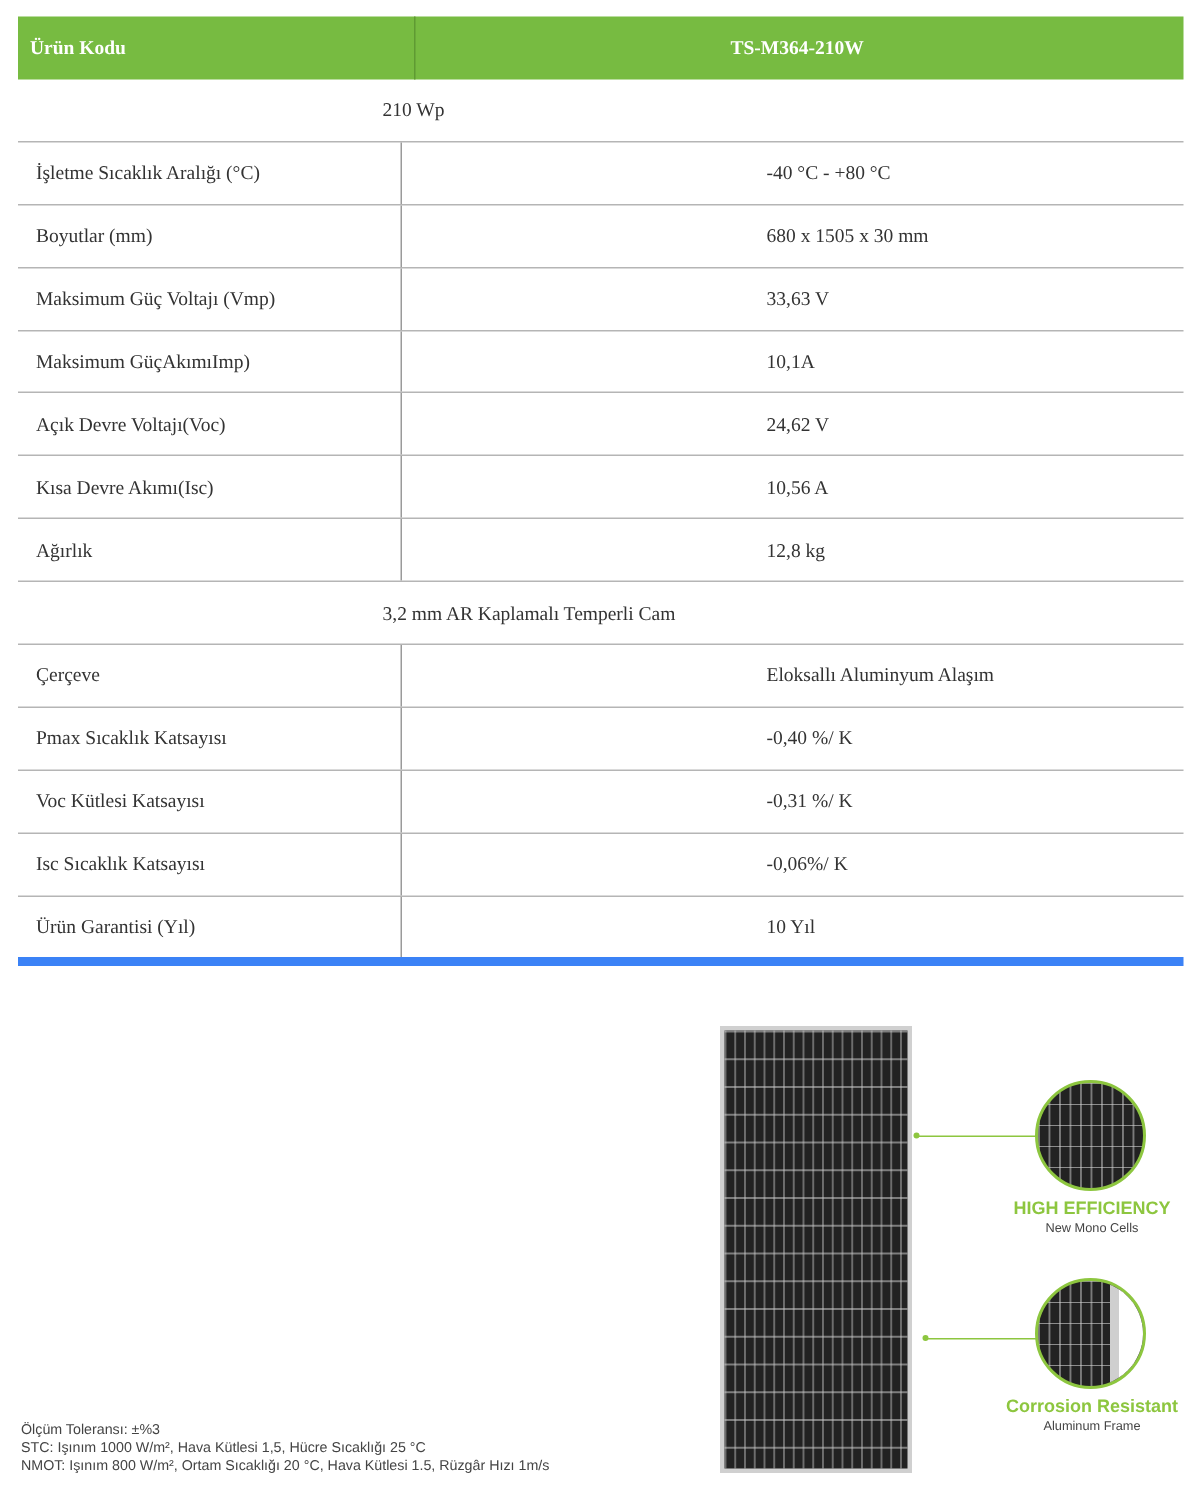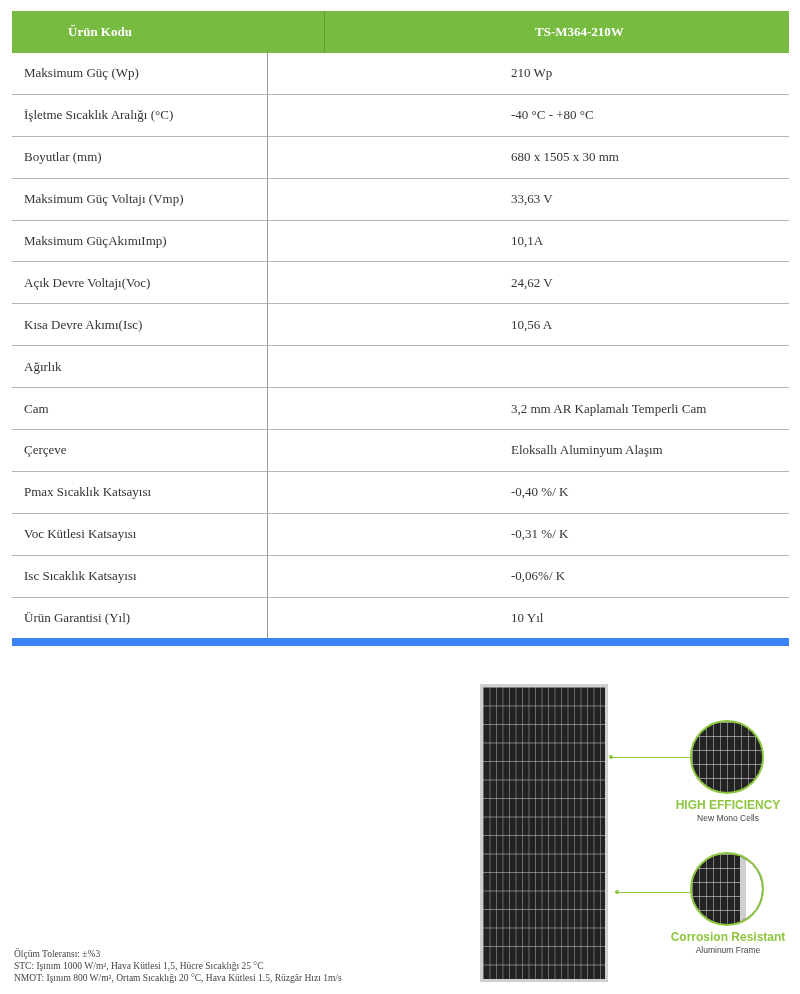--- a/index.html
+++ b/index.html
@@ -1,25 +1,25 @@
 <!DOCTYPE html>
 <html><head>
 <meta charset="utf-8">
 <style>
   html, body { margin:0; padding:0; background:#ffffff; }
   body { width:800px; height:994px; position:relative; overflow:hidden; font-family:"Liberation Serif", serif; color:#333; }
   .spec-table { position:absolute; left:12px; top:11px; width:777px; }
-  .hdr { display:flex; height:42px; background:#77bb41; color:#fff; font-weight:bold; font-size:13px;padding-left:48px; }
+  .hdr { display:flex; height:42px; background:#77bb41; color:#fff; font-weight:bold; font-size:13px; }
   .hdr .c1 { width:256px; padding-left:8px; display:flex; align-items:center; border-right:1px solid #5f9a33; }
   .hdr .c2 { flex:1; display:flex; align-items:center; padding-left:210px; }
   .row { display:flex; height:40.9px; border-bottom:1px solid #b5b5b5; font-size:13px; }
   .row .c1 { width:256px; padding-left:12px; display:flex; align-items:center; border-right:1px solid #9a9a9a; box-sizing:border-box; }
   .row .c2 { flex:1; display:flex; align-items:center; padding-left:243px; }
-  .row:last-child { border-bottom:8px solid #3b82f6;text-align:right; }
-  .notes { position:absolute; left:14px; top:948px; font-family:Liberation Serif, serif; font-size:9.5px; line-height:12px; color:#444; }
+  .row:last-child { border-bottom:6px solid #3b82f6;text-align:right; }
+  .notes { position:absolute; left:14px; top:948px; font-family:Liberation Sans, sans-serif; font-size:9.5px; line-height:12px; color:#444; }
   .panel-wrap { position:absolute; left:470px; top:680px; width:330px; height:404px; }
   .panel { position:absolute; left:10px; top:4px; width:128px; height:298px; background:#222; border:3px solid #d0d0d0; box-sizing:border-box;
     background-image: linear-gradient(to right, rgba(200,200,200,0.45) 1px, transparent 1px), linear-gradient(to bottom, rgba(200,200,200,0.55) 1px, transparent 1px);
     background-size: 6.5px 100%, 100% 18.5px; }
   .callout-line { position:absolute; height:1px; background:#8dc63f; }
   .dot { position:absolute; width:4px; height:4px; border-radius:50%; background:#8dc63f; }
   .circle { position:absolute; width:70px; height:70px; border-radius:50%; border:2px solid #8dc63f; background:#222; overflow:hidden;
     background-image: linear-gradient(to right, rgba(210,210,210,0.5) 1px, transparent 1px), linear-gradient(to bottom, rgba(210,210,210,0.6) 1px, transparent 1px);
     background-size: 7px 100%, 100% 14px; }
   .circle.frame::after { content:""; position:absolute; right:16px; top:0; width:6px; height:100%; background:#cfcfcf; }
@@ -30,21 +30,20 @@
 </head>
 <body>
 
 <div class="spec-table">
   <div class="hdr">
     <div class="c1">Ürün Kodu</div>
     <div class="c2">TS-M364-210W</div>
   </div>
   <div id="rows">
       <div class="row">
-        <div class="c1">Maksimum Güç (Wp)</div>
         <div class="c2">210 Wp</div>
       </div>
       <div class="row">
         <div class="c1">İşletme Sıcaklık Aralığı (°C)</div>
         <div class="c2">-40 °C - +80 °C</div>
       </div>
       <div class="row">
         <div class="c1">Boyutlar (mm)</div>
         <div class="c2">680 x 1505 x 30 mm</div>
       </div>
@@ -59,23 +58,23 @@
       <div class="row">
         <div class="c1">Açık Devre Voltajı(Voc)</div>
         <div class="c2">24,62 V</div>
       </div>
       <div class="row">
         <div class="c1">Kısa Devre Akımı(Isc)</div>
         <div class="c2">10,56 A</div>
       </div>
       <div class="row">
         <div class="c1">Ağırlık</div>
+        <div class="c2">12,8 kg</div>
       </div>
       <div class="row">
-        <div class="c1">Cam</div>
         <div class="c2">3,2 mm AR Kaplamalı Temperli Cam</div>
       </div>
       <div class="row">
         <div class="c1">Çerçeve</div>
         <div class="c2">Eloksallı Aluminyum Alaşım</div>
       </div>
       <div class="row">
         <div class="c1">Pmax Sıcaklık Katsayısı</div>
         <div class="c2">-0,40 %/ K</div>
       </div>

